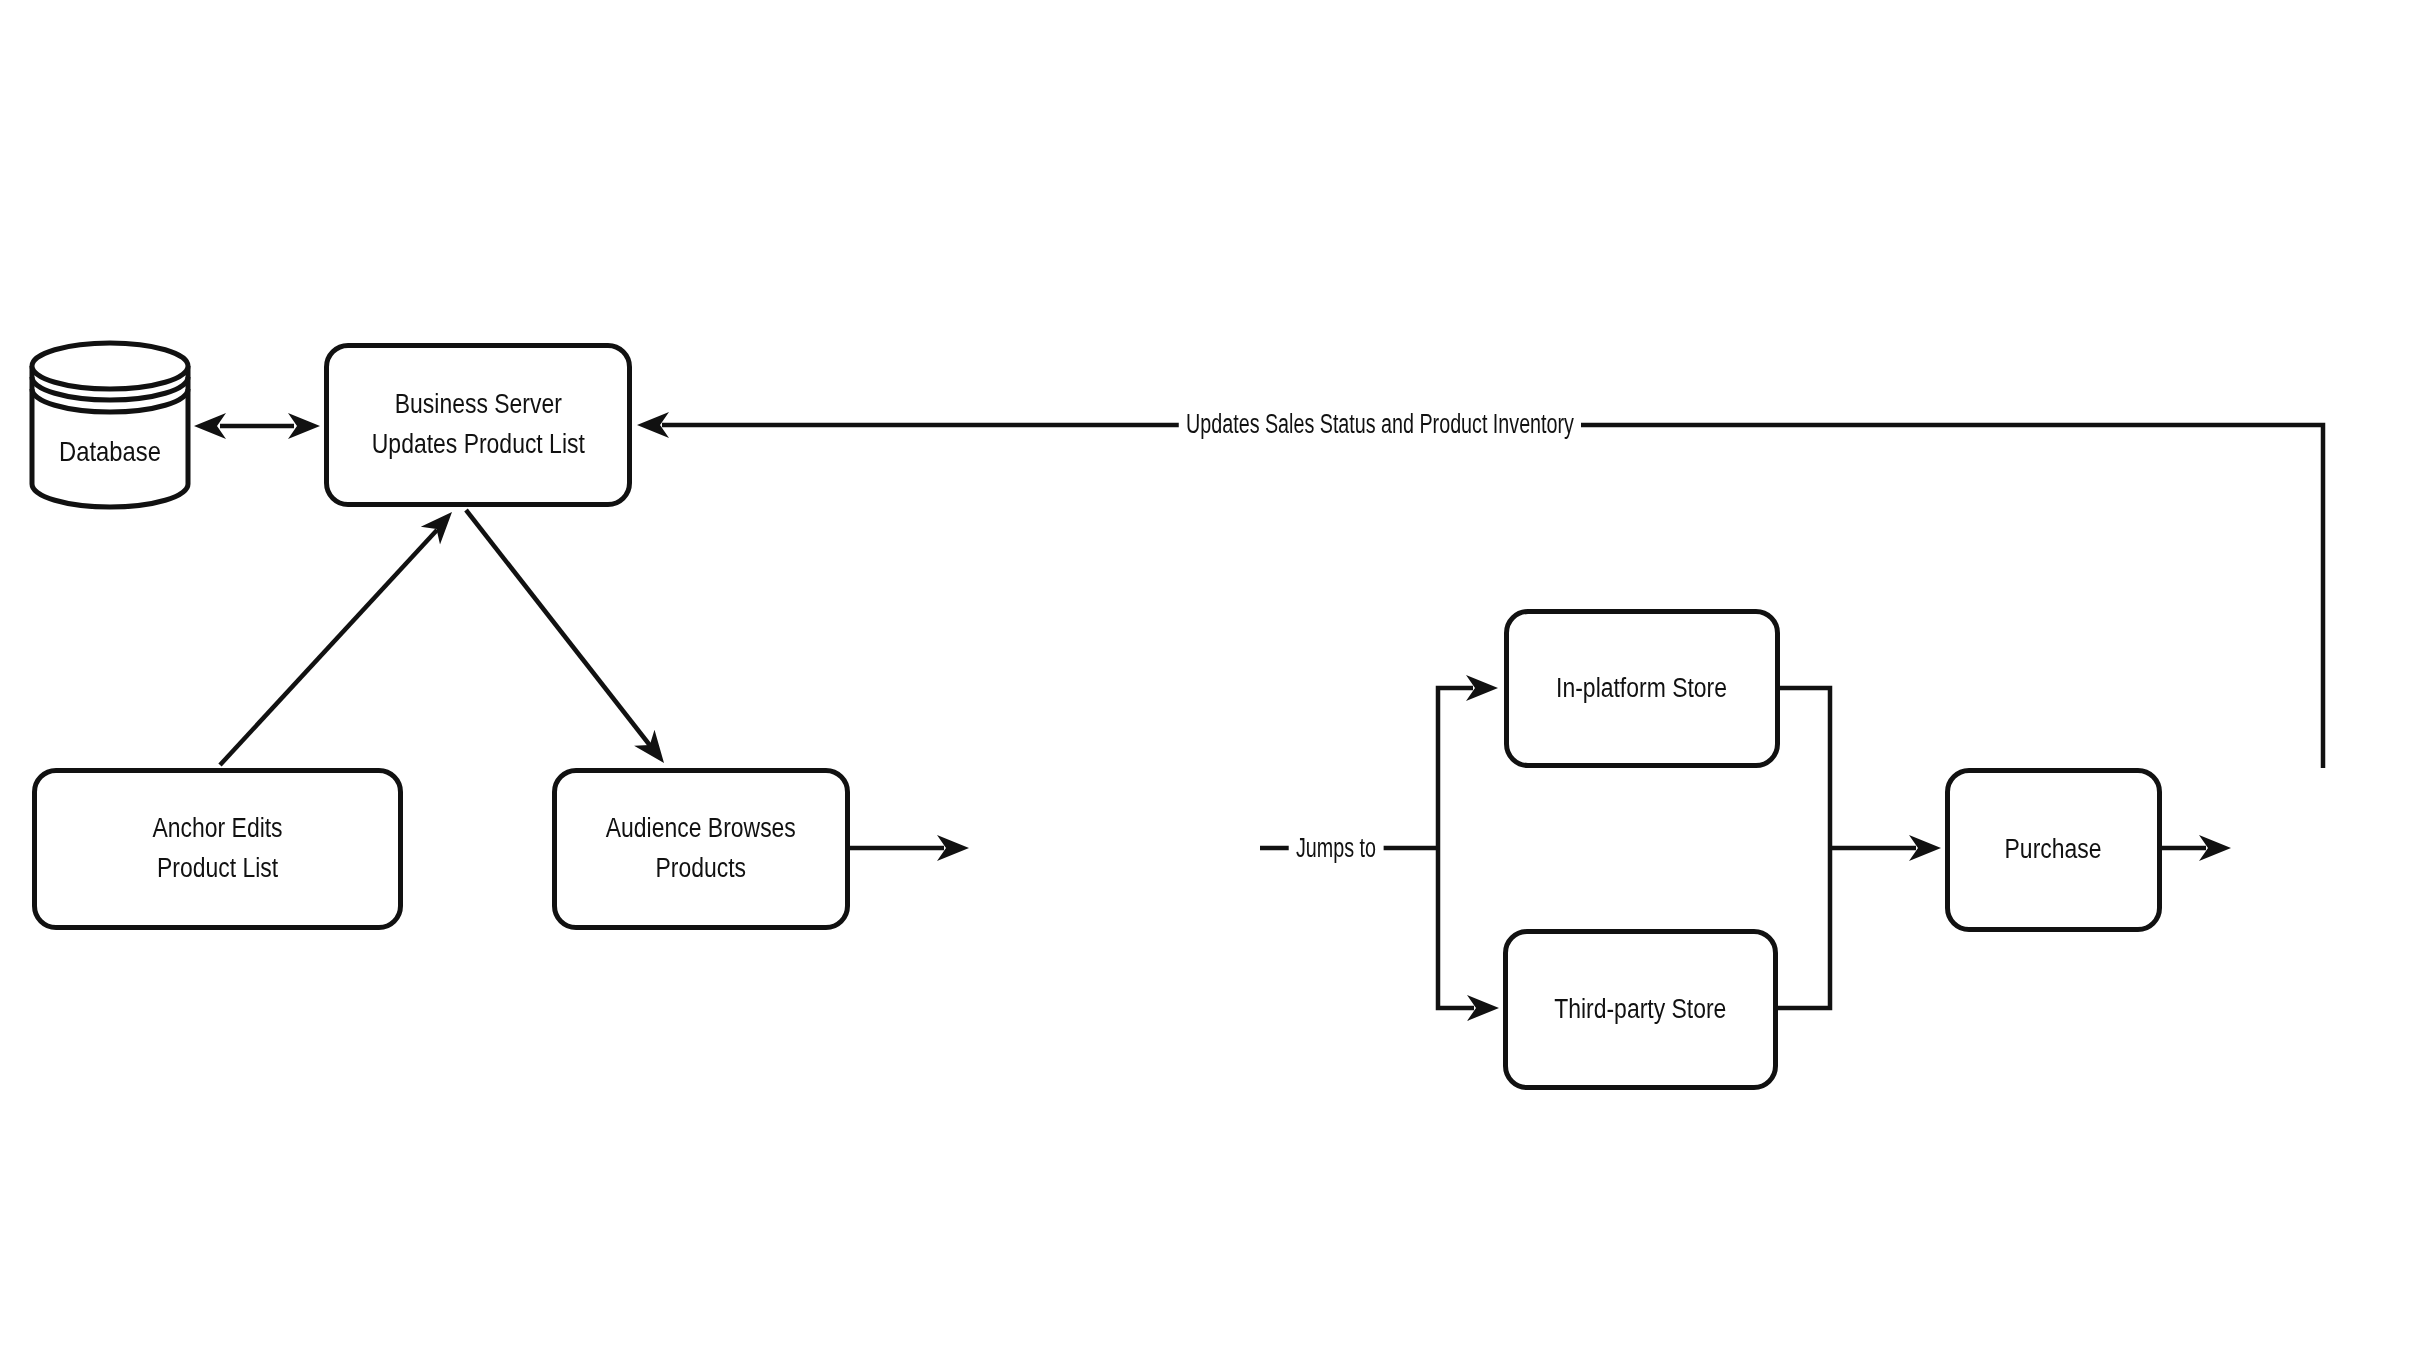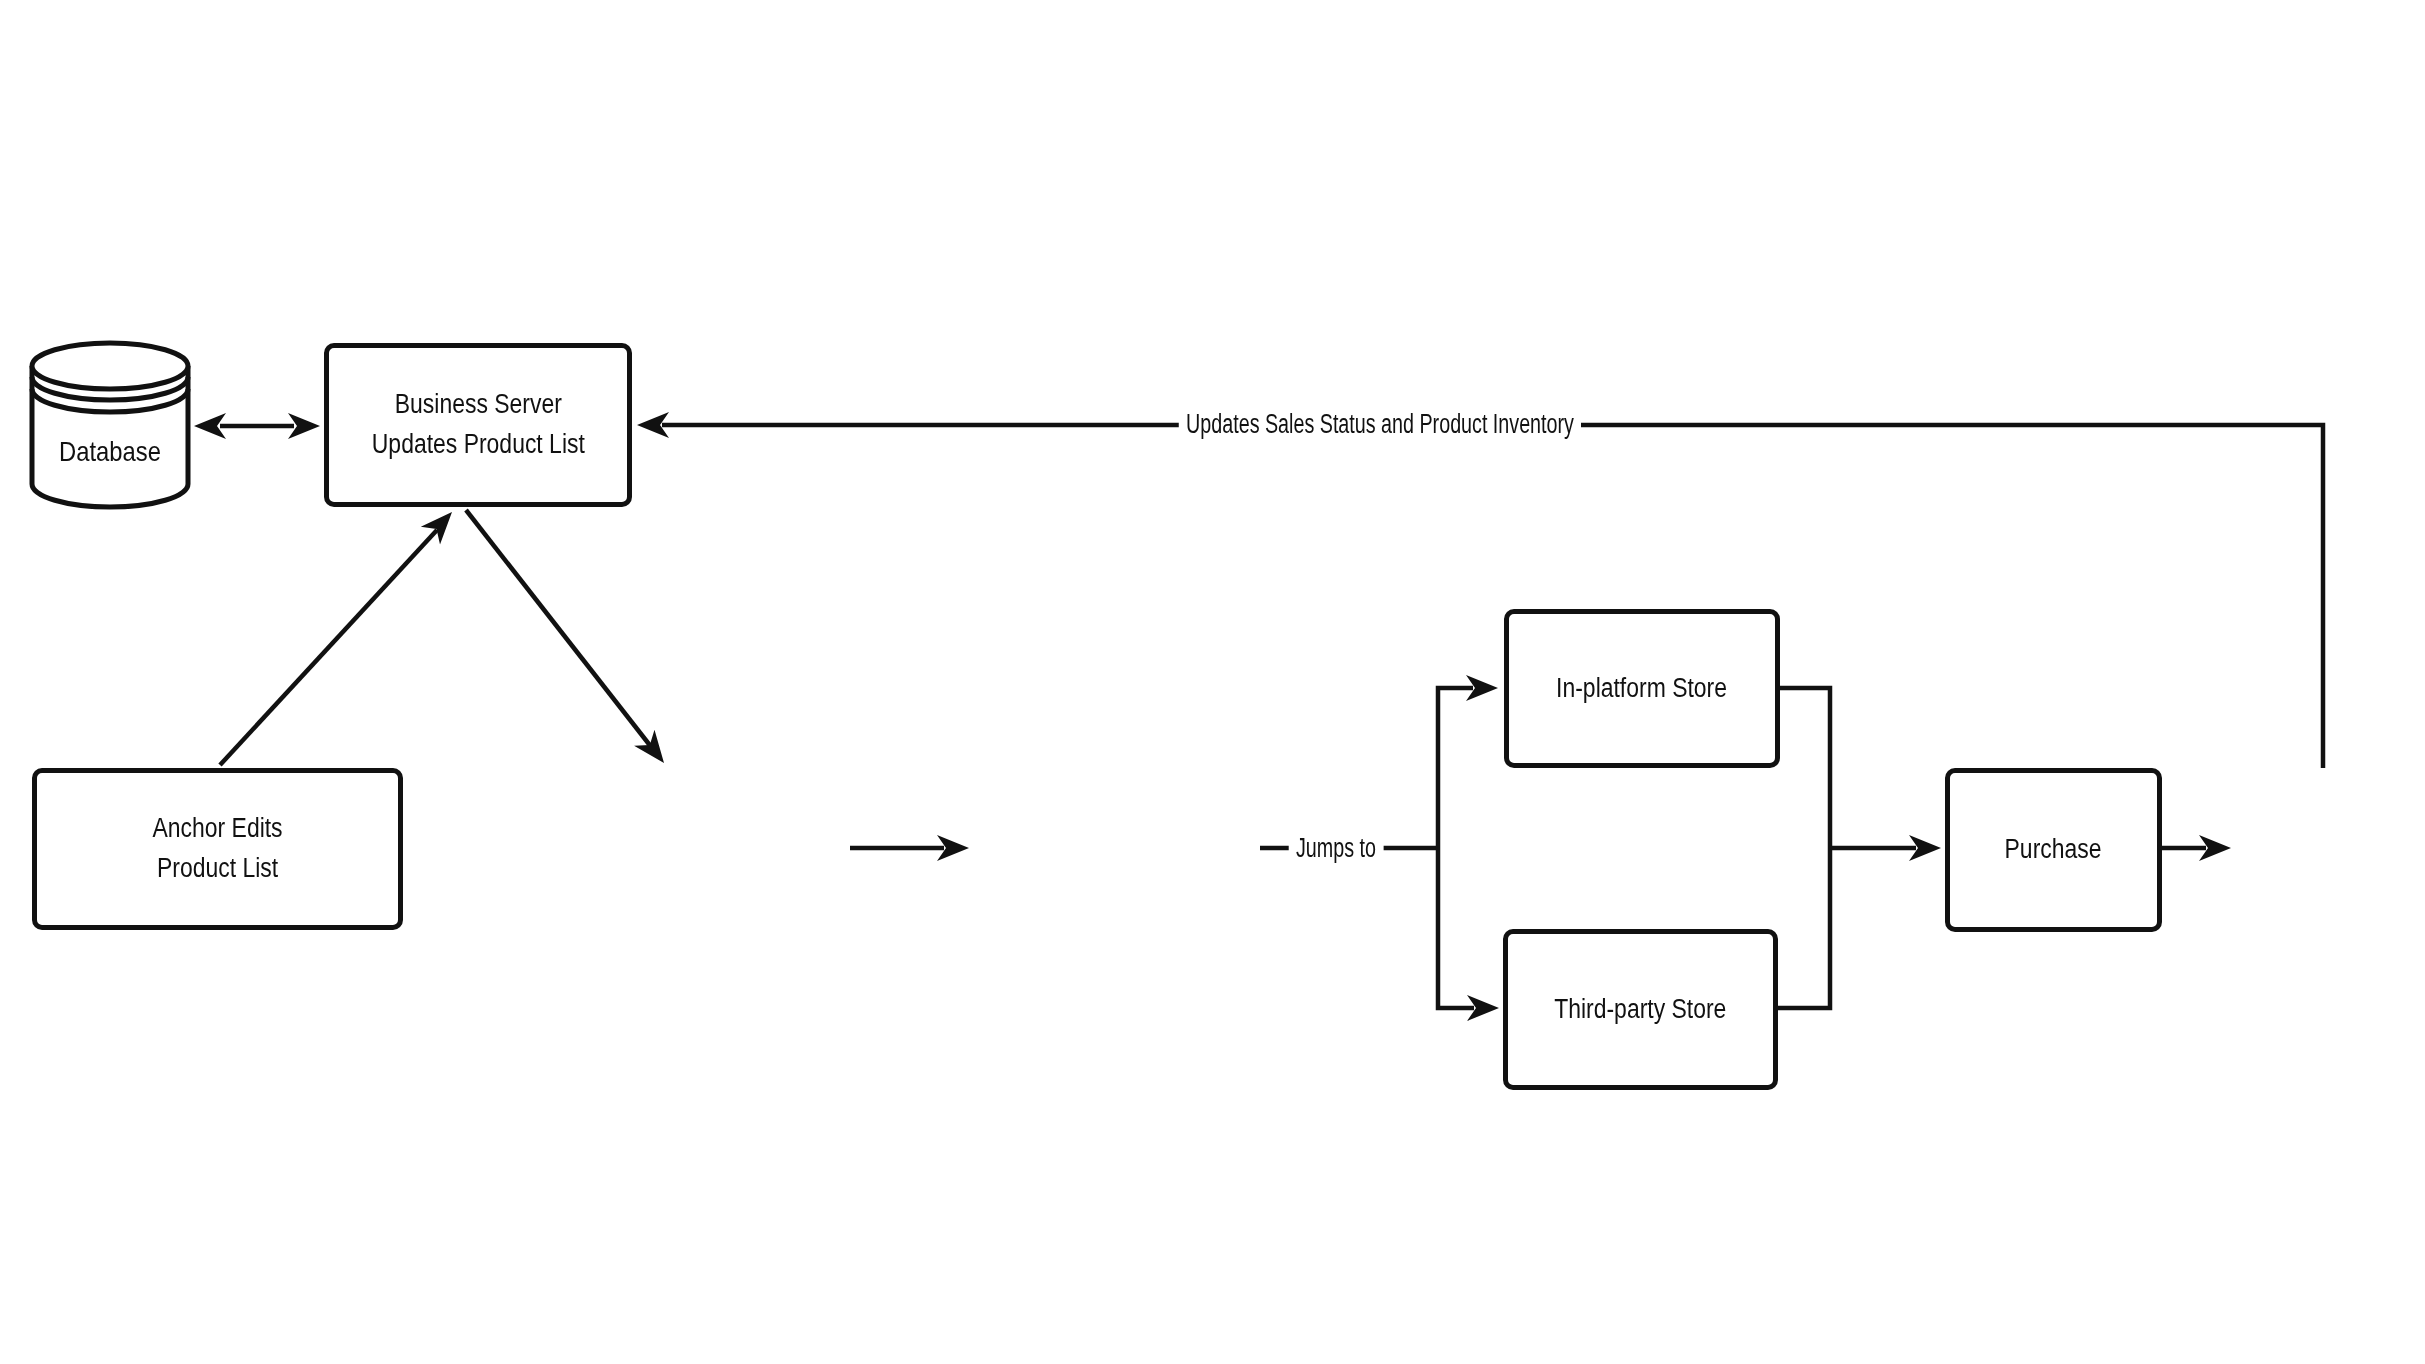--- a/index.html
+++ b/index.html
@@ -15,21 +15,21 @@
   #connectors {
     position: absolute;
     left: 0; top: 0;
     width: 2425px; height: 1364px;
   }
   .node {
     position: absolute;
     box-sizing: border-box;
     background: #ffffff;
     border: 5px solid #111111;
-    border-radius: 10px;
+    border-radius: 24px;
     display: flex;
     align-items: center;
     justify-content: center;
   }
   .node-label {
     font-size: 27px;
     line-height: 1.48;
     text-align: center;
     white-space: pre;
     color: #111111;
@@ -110,20 +110,24 @@
   <div class="node" style="left:324px; top:343px; width:308px; height:164px">
     <span class="node-label">Business Server
 Updates Product List</span>
   </div>
 
   <div class="node" style="left:32px; top:768px; width:371px; height:162px">
     <span class="node-label">Anchor Edits
 Product List</span>
   </div>
 
+  <div class="node" style="left:552px; top:768px; width:298px; height:162px">
+    <span class="node-label">Audience Browses
+Products</span>
+  </div>
 
 
   <div class="node" style="left:1504px; top:609px; width:276px; height:159px">
     <span class="node-label">In-platform Store</span>
   </div>
 
   <div class="node" style="left:1503px; top:929px; width:275px; height:161px">
     <span class="node-label">Third-party Store</span>
   </div>
 

